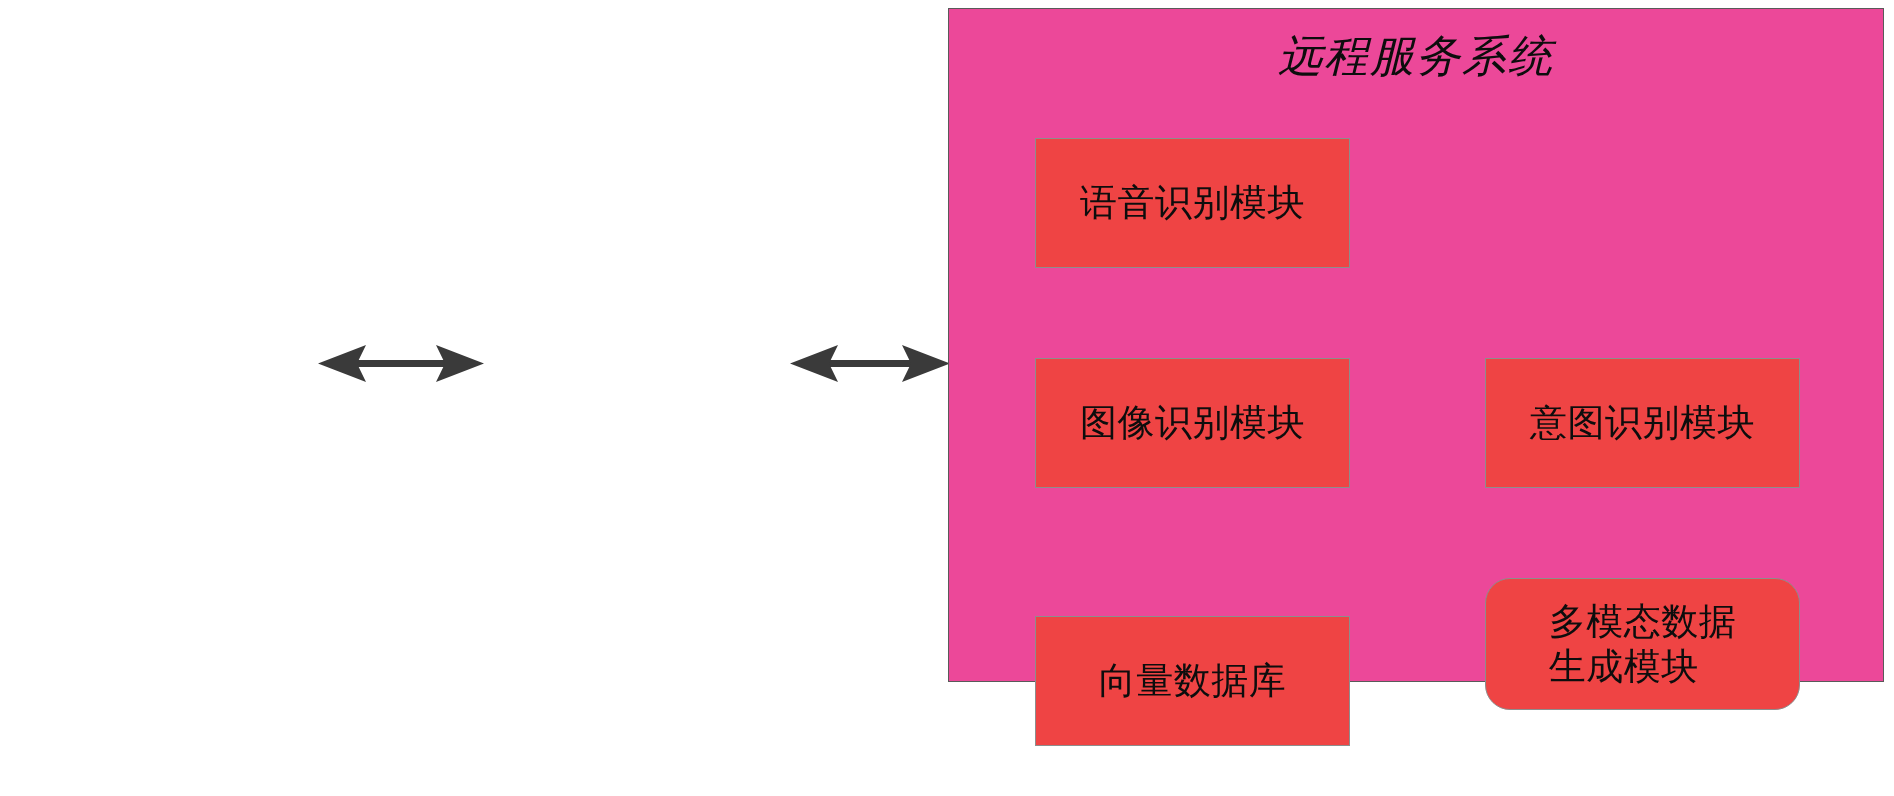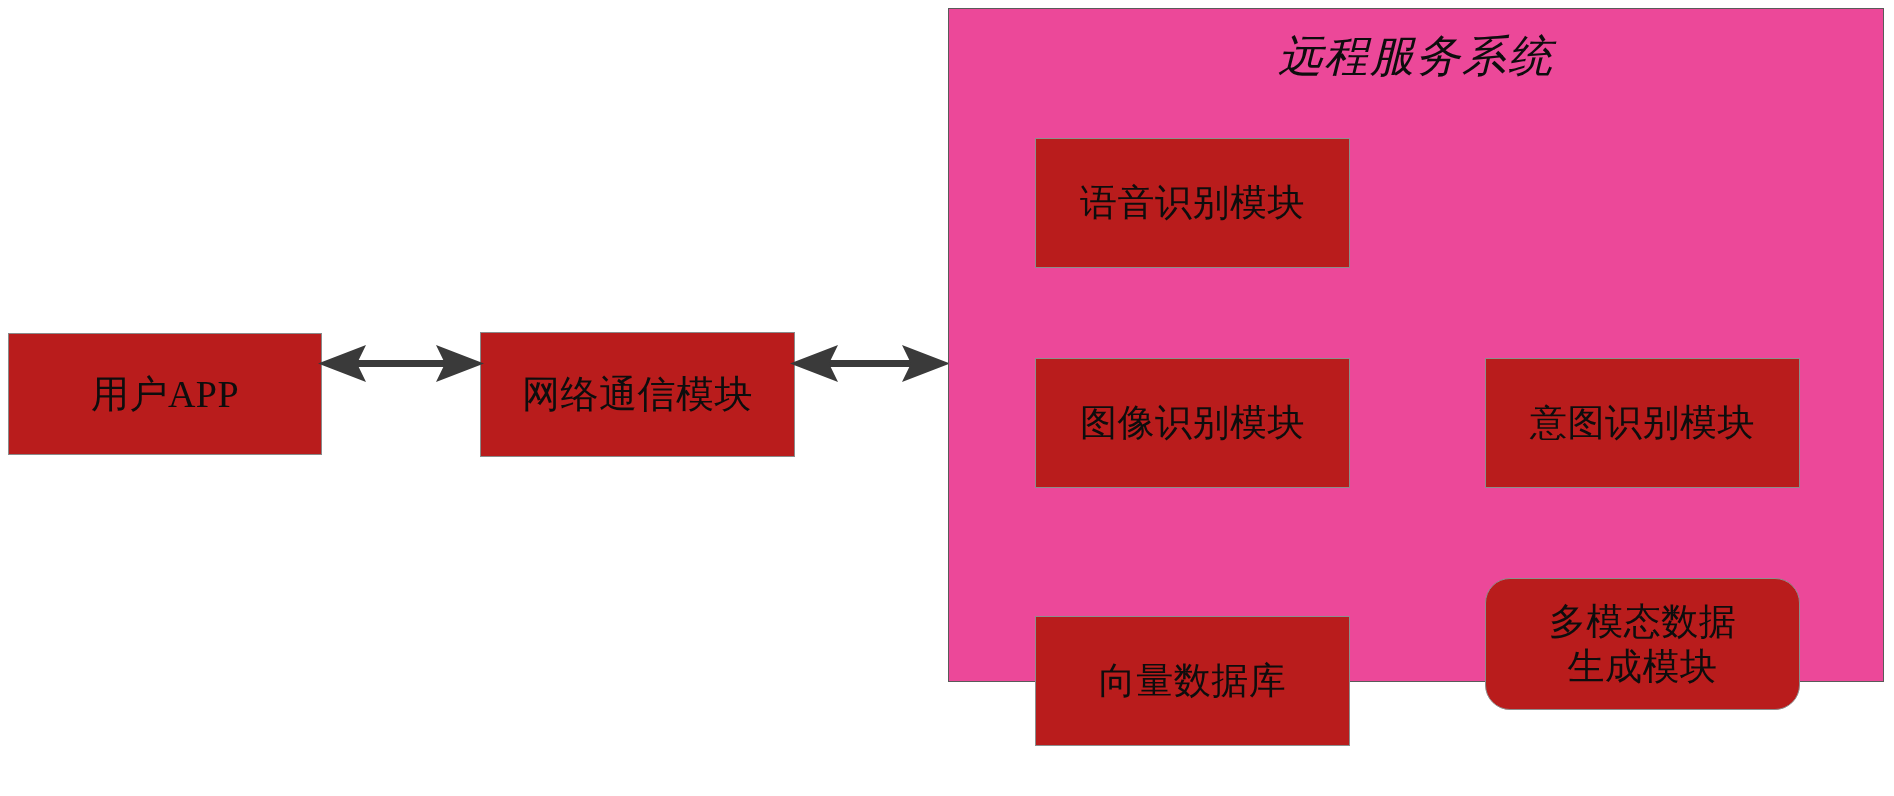--- a/index.html
+++ b/index.html
@@ -16,26 +16,25 @@
     width: 1894px;
     height: 796px;
     background: #ffffff;
     overflow: hidden;
   }
 
   
   .node {
     position: absolute;
     box-sizing: border-box;
-    background: #b91c1c;
+    background: #ef4444;
     border: 1.6px solid #8d8d8d;
     display: flex;
     align-items: center;
     justify-content: center;
-    text-align: center;
     line-height: 1.22;
     color: #0d0d0d;
     font-size: 38px;
     letter-spacing: 0.5px;
     white-space: pre-line;
   }
 
   
   #node-user-app {
     left: 8px;  top: 333px;  width: 314px; height: 122px;
@@ -88,23 +87,21 @@
   .arrow-shape {
     fill: #3a3a3a;
     stroke: none;
   }
 </style>
 </head>
 <body>
 
 <div id="canvas">
 
-  <div class="node" id="node-user-app">用户APP</div>
 
-  <div class="node" id="node-network-module">网络通信模块</div>
 
   <svg class="connector" id="connector-app-network" width="166" height="48" viewBox="0 0 166 48">
     <rect x="30" y="20" width="106" height="7" fill="#3a3a3a"></rect>
 
     <path class="arrow-shape" d="M 0 23.5 L 48 5 L 39 23.5 L 48 42 Z"></path>
 
     <path class="arrow-shape" d="M 166 23.5 L 118 5 L 127 23.5 L 118 42 Z"></path>
   </svg>
 
   <svg class="connector" id="connector-network-system" width="160" height="48" viewBox="0 0 160 48">

